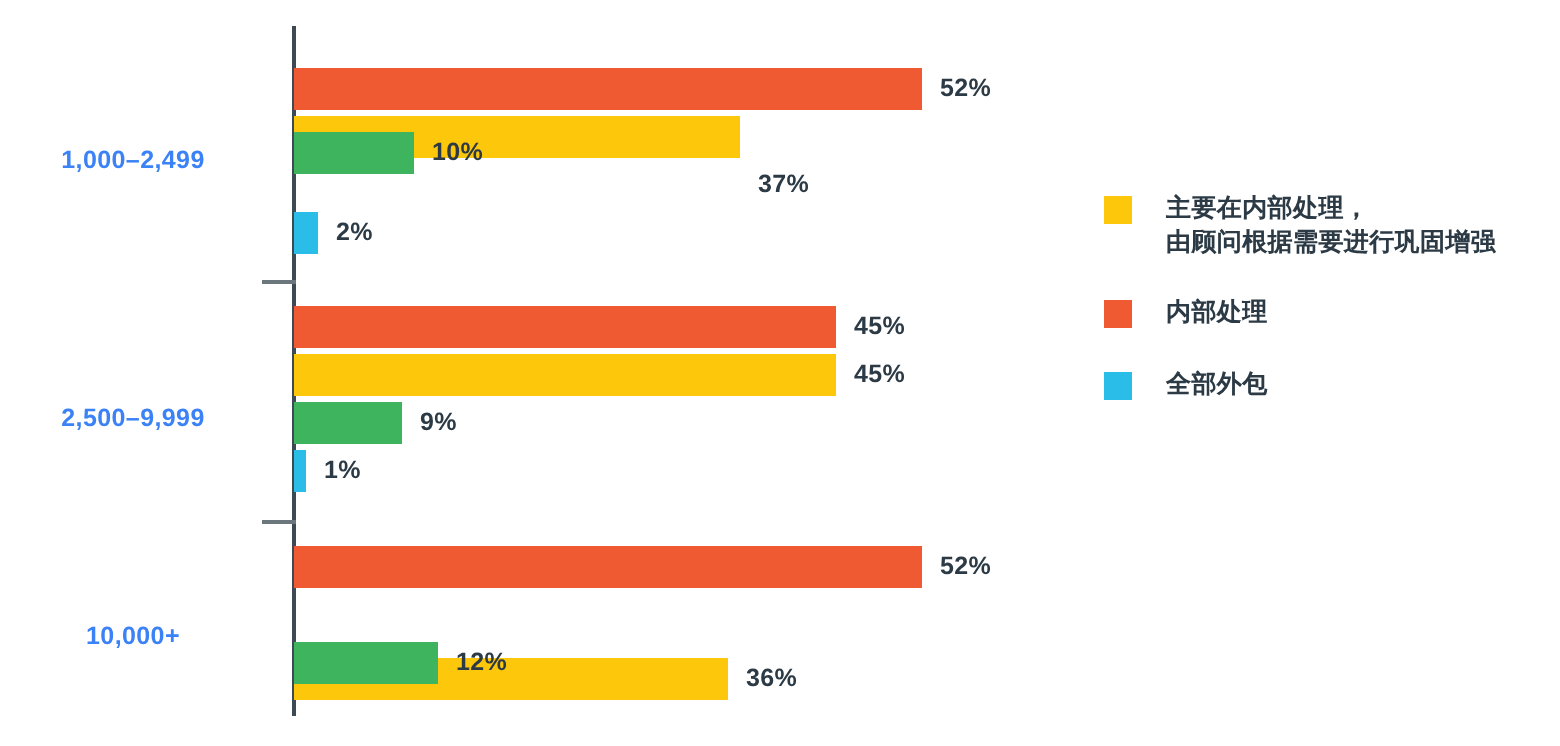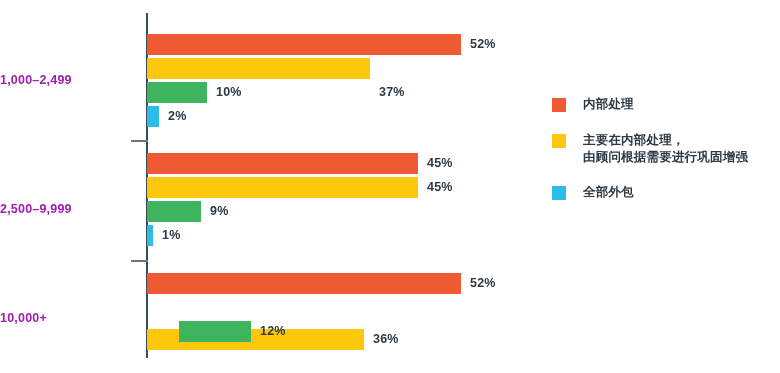--- a/index.html
+++ b/index.html
@@ -52,25 +52,25 @@
   .group {
     position: absolute;
     left: 0;
     width: 540px;
   }
 
   .cat-label {
     position: absolute;
     left: 0;
     width: 133px;
-    text-align: left;
+    text-align: center;
     font-size: 12.5px;
     font-weight: bold;
     letter-spacing: .2px;
-    color: #a21caf;
+    color: #3b82f6;
     white-space: nowrap;
   }
 
   .bar-row {
     position: absolute;
     left: 147px;
     height: 21px;
   }
 
   .bar {
@@ -141,21 +141,21 @@
         <div class="group" style="top: 34px;">
           <div class="cat-label" style="top: 38.5px;">1,000–2,499</div>
           <div class="bar-row" style="top: 0px; width: 393px;">
             <div class="bar" style="width: 314px; background: rgb(239, 90, 50);"></div>
             <div class="bar-value" style="left: 323px;">52%</div>
           </div>
           <div class="bar-row" style="top: 24px; width: 393px;">
             <div class="bar" style="width: 223px; background: rgb(253, 199, 12);"></div>
             <div class="bar-value" style="left: 232px; margin-top: 24px;">37%</div>
           </div>
-          <div class="bar-row" style="top: 48px; width: 393px;">
+          <div class="bar-row" style="top: 32px; width: 393px;">
             <div class="bar" style="width: 60px; background: rgb(63, 180, 95);"></div>
             <div class="bar-value" style="left: 69px;">10%</div>
           </div>
           <div class="bar-row" style="top: 72px; width: 393px;">
             <div class="bar" style="width: 12px; background: rgb(41, 189, 232);"></div>
             <div class="bar-value" style="left: 21px;">2%</div>
           </div>
         </div>
         <div class="group" style="top: 153px;">
           <div class="cat-label" style="top: 49px;">2,500–9,999</div>
@@ -179,37 +179,37 @@
         <div class="group" style="top: 273px;">
           <div class="cat-label" style="top: 38px;">10,000+</div>
           <div class="bar-row" style="top: 0px; width: 393px;">
             <div class="bar" style="width: 314px; background: rgb(239, 90, 50);"></div>
             <div class="bar-value" style="left: 323px;">52%</div>
           </div>
           <div class="bar-row" style="top: 24px; width: 393px; margin-top: 32px;">
             <div class="bar" style="width: 217px; background: rgb(253, 199, 12);"></div>
             <div class="bar-value" style="left: 226px;">36%</div>
           </div>
-          <div class="bar-row" style="top: 48px; width: 393px; margin-left: 32px;">
+          <div class="bar-row" style="top: 48px; width: 393px;">
             <div class="bar" style="width: 72px; background: rgb(63, 180, 95);"></div>
             <div class="bar-value" style="left: 81px;">12%</div>
           </div>
         </div>
       </div>
   </div>
 
   <div class="legend" id="legend">
-      <div class="legend-item">
-        <span class="legend-swatch" style="background: rgb(239, 90, 50);"></span>
-        <span class="legend-label">内部处理</span>
-      </div>
       <div class="legend-item">
         <span class="legend-swatch" style="background: rgb(253, 199, 12);"></span>
         <span class="legend-label">主要在内部处理，
 由顾问根据需要进行巩固增强</span>
       </div>
       <div class="legend-item">
+        <span class="legend-swatch" style="background: rgb(239, 90, 50);"></span>
+        <span class="legend-label">内部处理</span>
+      </div>
+      <div class="legend-item">
         <span class="legend-swatch" style="background: rgb(41, 189, 232);"></span>
         <span class="legend-label">全部外包</span>
       </div>
     </div>
 
 </div>
 
 </body></html>

